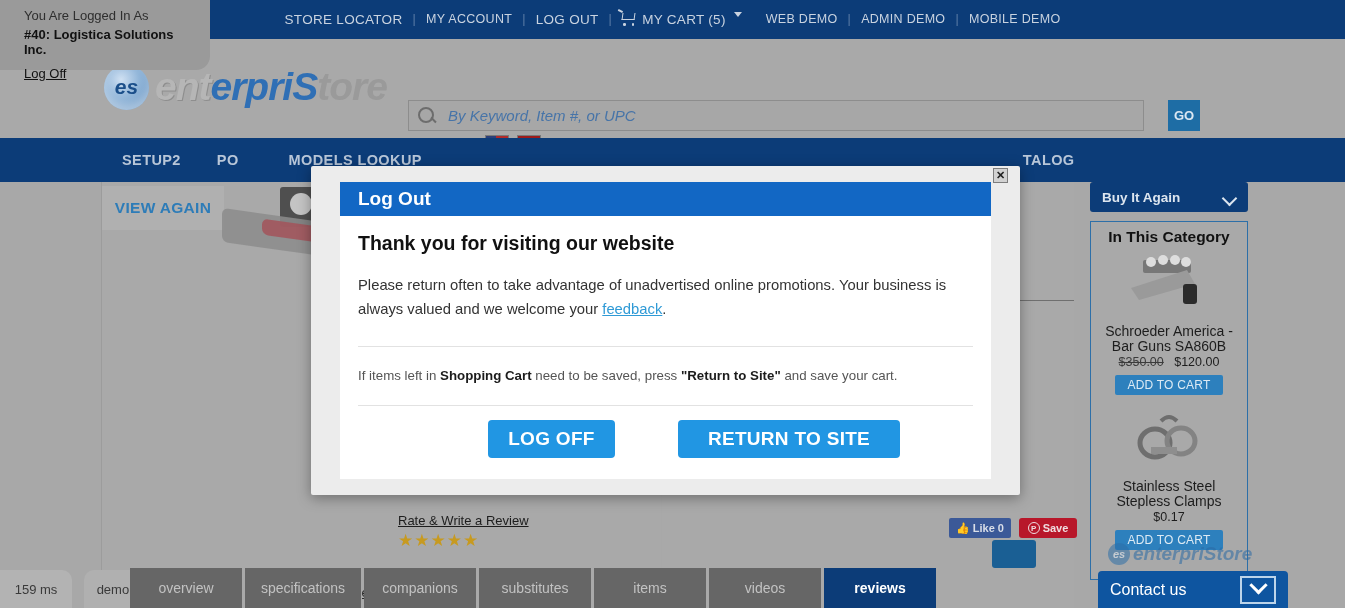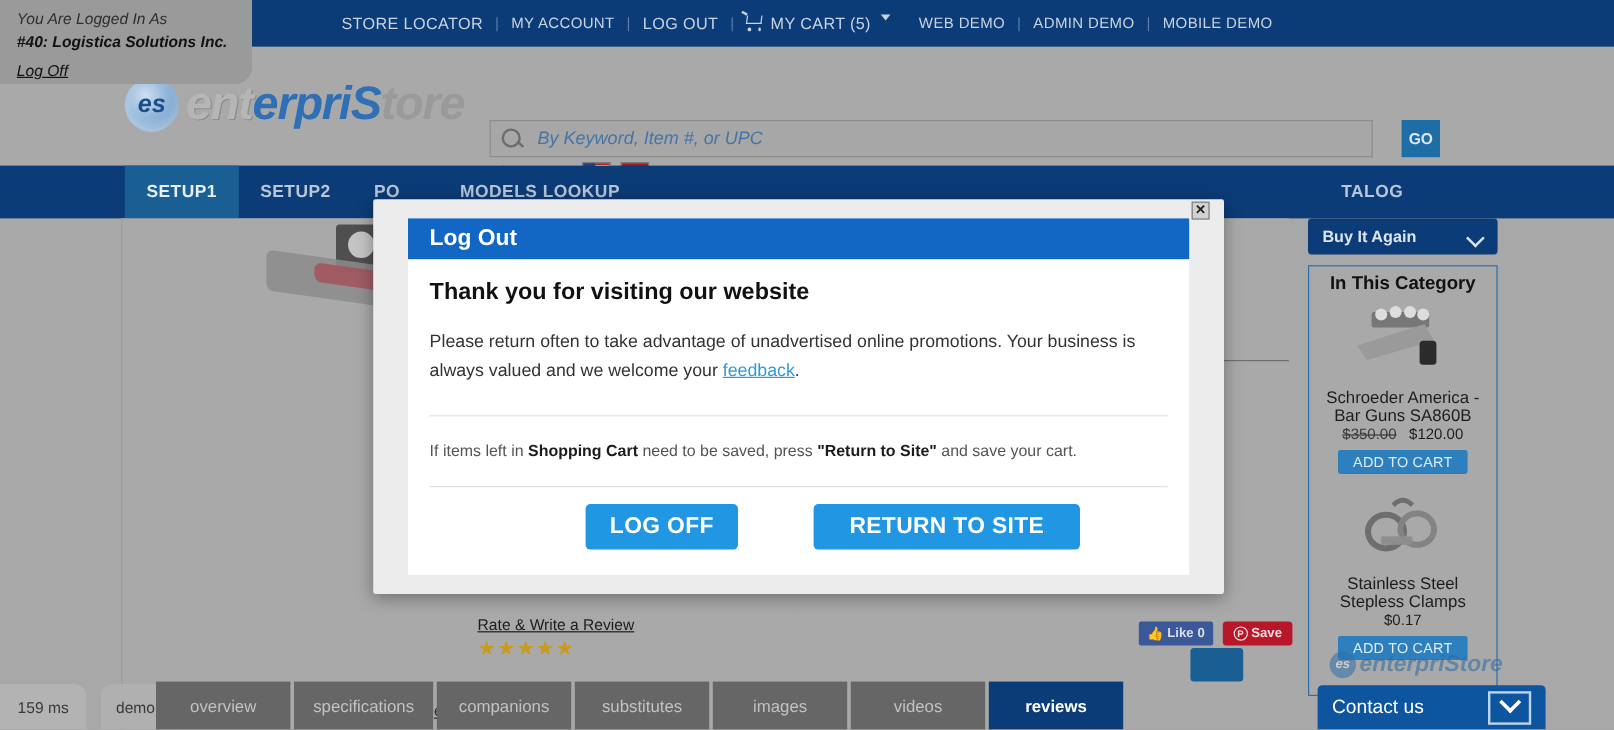--- a/index.html
+++ b/index.html
@@ -193,23 +193,22 @@
   .tabs { position:absolute; left:130px; top:568px; display:flex; gap:3px; }
   .tab {
     height:40px; min-width:112px; padding:0 16px; background:#666; color:#c2c2c2;
     display:flex;align-items:center;justify-content:center; font-size:14px; cursor:pointer;
   }
   .tab.active { background:#0c3c78; color:#fff; font-weight:bold; }
 
   
   .loginbox {
     position:absolute; left:0; top:0; width:210px; height:70px;
-    background:#9a9a9a; border-radius:0 0 14px 0; padding:8px 14px;
+    background:#9a9a9a; border-radius:0 0 14px 0; padding:8px 24px;
     z-index:40;
-    font-style:italic;
   }
   .lb-l1 { font-size:13px; color:#2e2e2e; }
   .lb-l2 { font-size:13px; font-weight:bold; color:#111; margin-top:4px; }
   .lb-l3 { font-size:13px; color:#111; text-decoration:underline; margin-top:9px; }
 
   
   .modal-shell {
     position:absolute; left:311px; top:166px; width:709px; height:329px;
     background:#ececec; box-shadow:0 3px 14px rgba(0,0,0,.35);
     border-radius:2px; z-index:60;
@@ -292,29 +291,29 @@
     <div class="langrow">
       <span>Language:</span>
       <span class="flag flag-us"></span>
       <span class="flag flag-es"></span>
     </div>
     <div class="more-opts">MORE SEARCH OPTIONS</div>
   </div>
 
   <div class="mainnav">
     <div class="nav-inner">
-      <div class="nav-item active">SETUP1</div>
       <div class="nav-item">SETUP2</div>
       <div class="nav-item">PO</div>
       <div class="nav-item" style="margin-left:14px">MODELS LOOKUP</div>
       <div class="nav-item" style="margin-left:565px">TALOG</div>
     </div>
   </div>
 
   <div class="leftcol">
+    <div class="view-again">VIEW AGAIN</div>
     <div class="hero-img">
       <div class="blob" style="left:118px;top:0;width:150px;height:40px;background:#3f3f3f;border-radius:3px;"></div>
       <div class="blob" style="left:128px;top:6px;width:22px;height:22px;background:#d8d8d8;border-radius:50%;"></div>
       <div class="blob" style="left:158px;top:4px;width:22px;height:22px;background:#d8d8d8;border-radius:50%;"></div>
       <div class="blob" style="left:188px;top:2px;width:22px;height:22px;background:#d8d8d8;border-radius:50%;"></div>
       <div class="blob" style="left:218px;top:2px;width:22px;height:22px;background:#d8d8d8;border-radius:50%;"></div>
       <div class="blob" style="left:60px;top:36px;width:215px;height:34px;background:#8c8c8c;transform:skewY(8deg);"></div>
       <div class="blob" style="left:100px;top:40px;width:120px;height:16px;background:#a3545a;transform:skewY(8deg);"></div>
       <div class="blob" style="left:205px;top:55px;width:62px;height:48px;background:#c9c9c9;"></div>
       <div class="blob" style="left:222px;top:96px;width:36px;height:42px;background:#2a2a2a;border-radius:4px 4px 12px 12px;"></div>
@@ -407,21 +406,21 @@
 
   <div class="tabstrip">
     <div class="dbg-pill">159 ms</div>
     <div class="dbg-pill2">demo1</div>
   </div>
   <div class="tabs">
     <div class="tab">overview</div>
     <div class="tab">specifications</div>
     <div class="tab">companions</div>
     <div class="tab">substitutes</div>
-    <div class="tab">images</div>
+    <div class="tab">items</div>
     <div class="tab">videos</div>
     <div class="tab active">reviews</div>
   </div>
 
   <div class="loginbox">
     <div class="lb-l1">You Are Logged In As</div>
     <div class="lb-l2">#40: Logistica Solutions Inc.</div>
     <div class="lb-l3">Log Off</div>
   </div>
 

